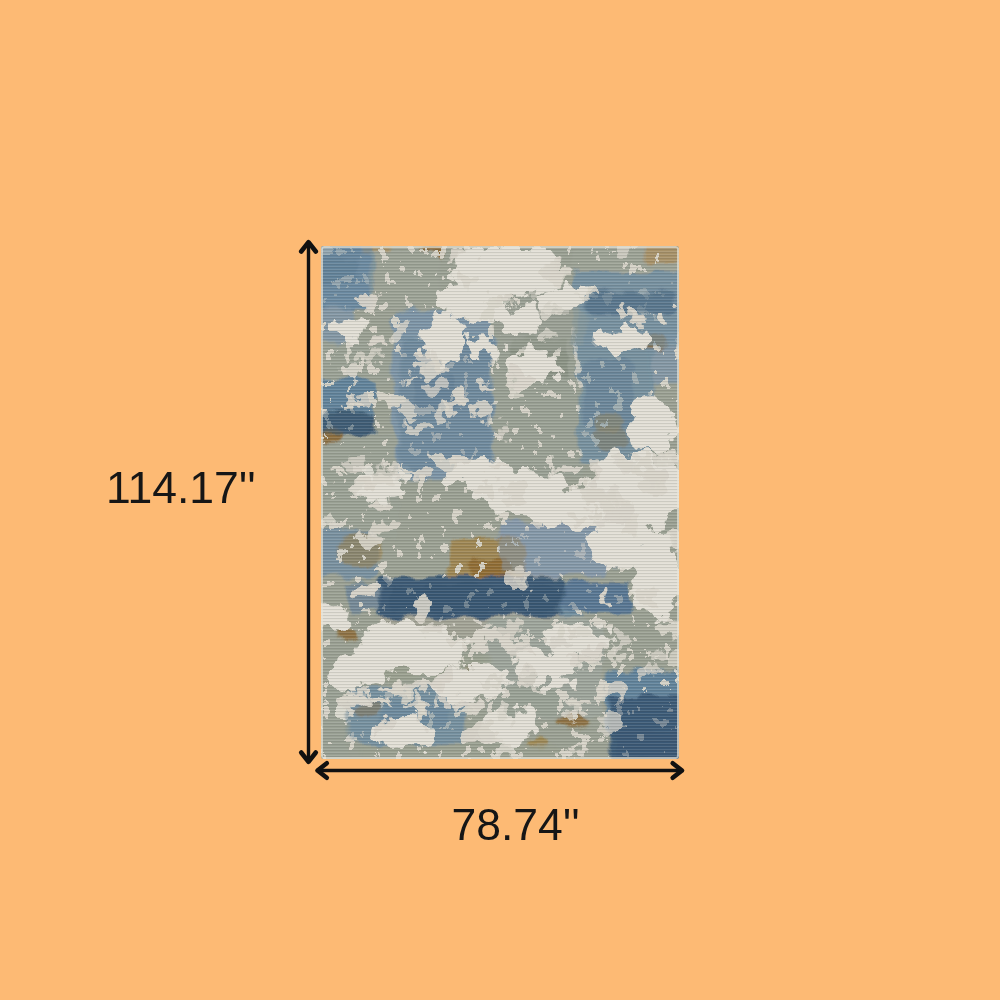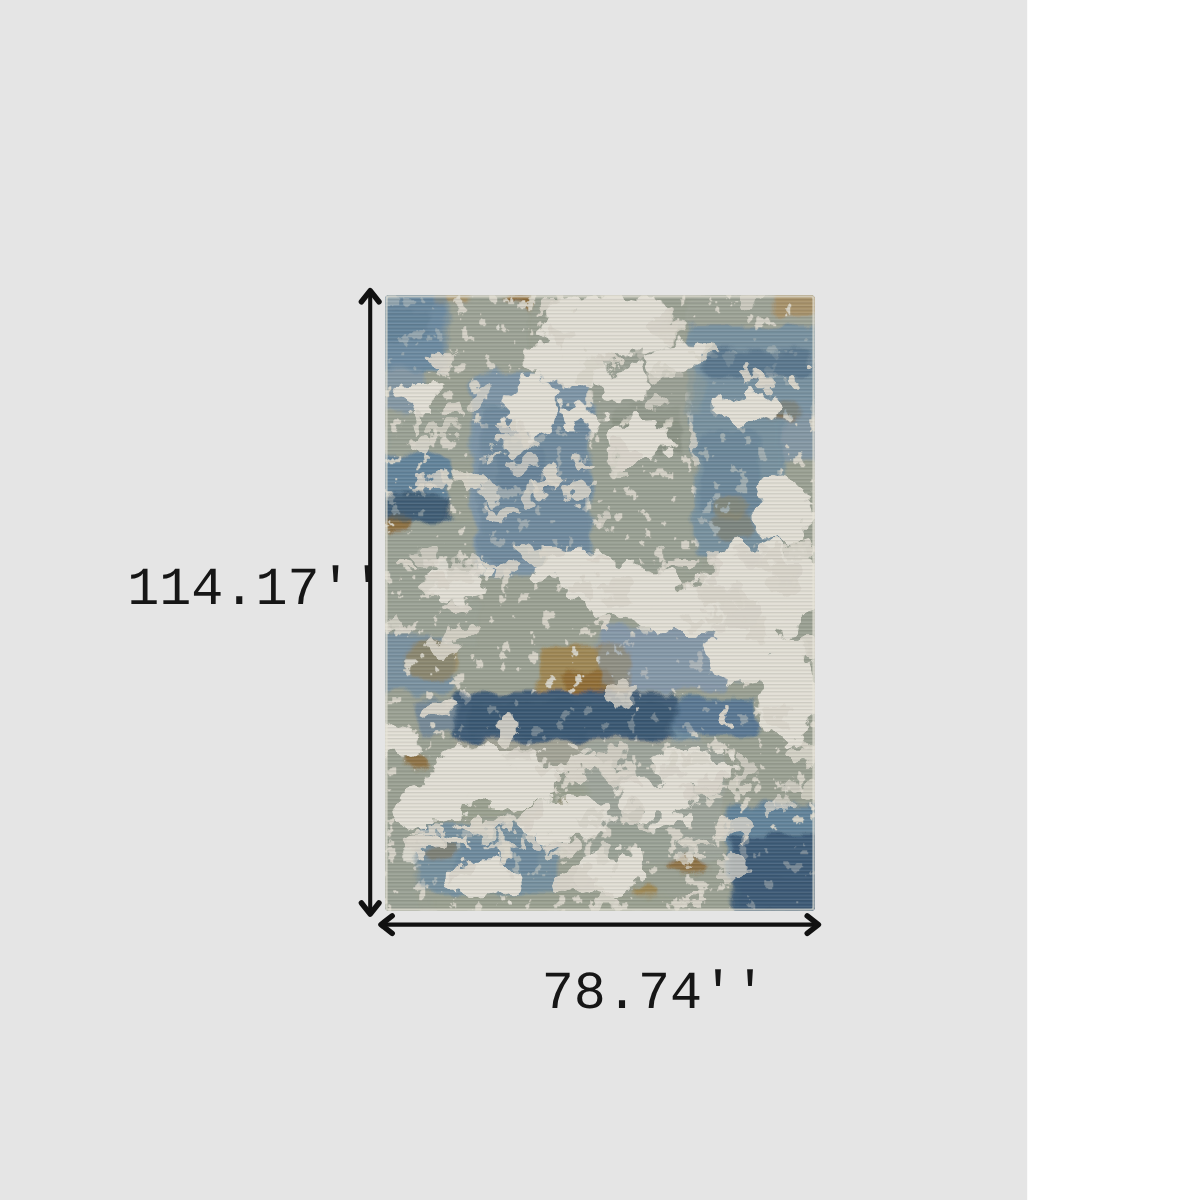--- a/index.html
+++ b/index.html
@@ -1,18 +1,18 @@
 <!DOCTYPE html>
 <html><head>
 <meta charset="utf-8">
 <title>Rug</title>
 <style>
   html,body { margin:0; padding:0; background:#ffffff; }
-  .page { position:relative; width:856px; height:1000px; background:#e5e5e5;
-          font-family:Liberation Mono, monospace; overflow:hidden; }
+  .page { position:relative; width:1000px; height:1000px; background:#fdba74;
+          font-family:Liberation Sans, sans-serif; overflow:hidden; }
 </style>
 </head>
 <body>
 <div class="page">
 <svg width="1000" height="1000" viewBox="0 0 1000 1000">
 
 <svg x="321" y="246" width="358" height="513" viewBox="0 0 358 513">
   <defs>
     <clipPath id="rugclip">
             <rect x="0" y="0" width="358" height="513" rx="3"></rect>

